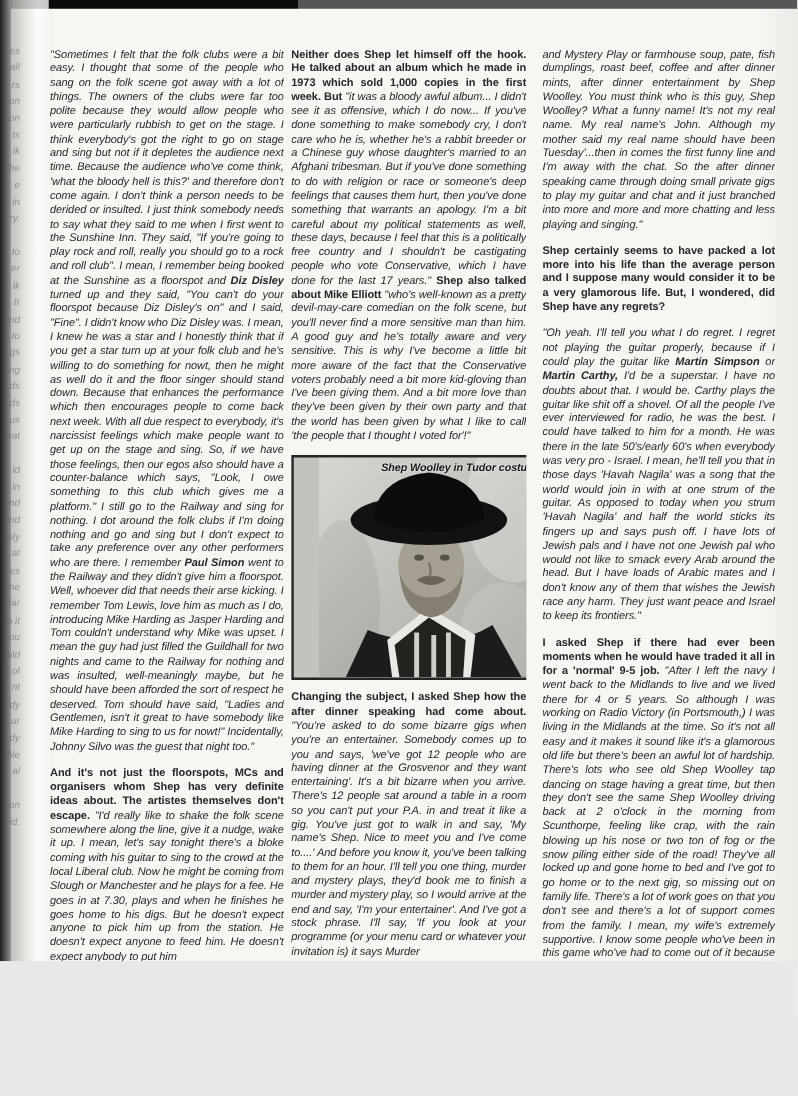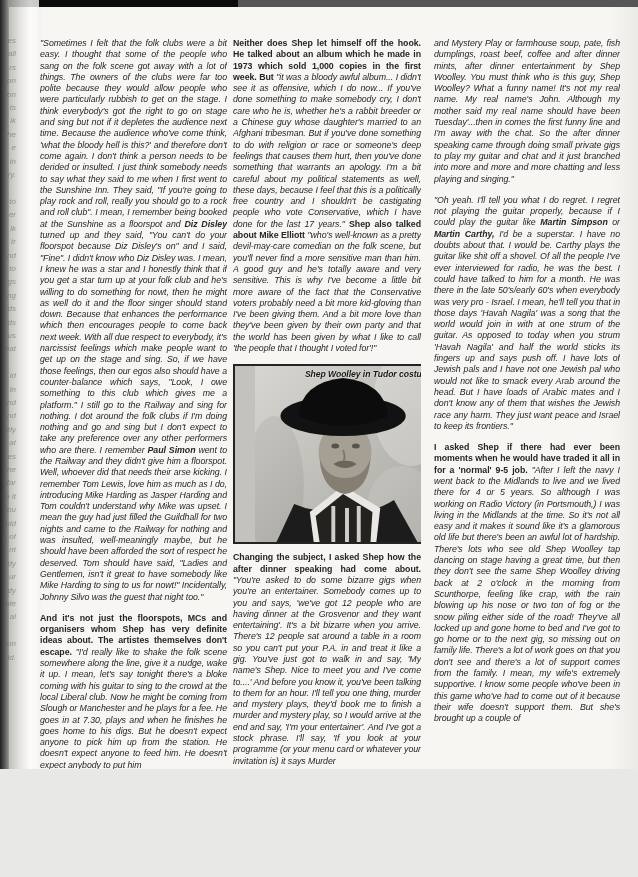--- a/index.html
+++ b/index.html
@@ -182,20 +182,21 @@
 
         <ellipse cx="90" cy="50" rx="64" ry="20" fill="#121212"></ellipse>
         <path d="M44,50 Q48,16 90,12 Q132,16 136,50 Q112,60 90,60 Q68,60 44,50 Z" fill="#0c0c0c"></path>
       </svg>
       <figcaption class="caption">Shep Woolley in Tudor costume</figcaption>
     </figure>
   <p><span class="seg-r">Changing the subject, I asked Shep how the after dinner speaking had come about. </span><span class="seg-i">"You're asked to do some bizarre gigs when you're an entertainer. Somebody comes up to you and says, 'we've got 12 people who are having dinner at the Grosvenor and they want entertaining'. It's a bit bizarre when you arrive. There's 12 people sat around a table in a room so you can't put your P.A. in and treat it like a gig. You've just got to walk in and say, 'My name's Shep. Nice to meet you and I've come to....' And before you know it, you've been talking to them for an hour. I'll tell you one thing, murder and mystery plays, they'd book me to finish a murder and mystery play, so I would arrive at the end and say, 'I'm your entertainer'. And I've got a stock phrase. I'll say, 'If you look at your programme (or your menu card or whatever your invitation is) it says Murder</span></p>
     </div>
   <div class="col c3" id="col-2">
       <p><span class="seg-i">and Mystery Play or farmhouse soup, pate, fish dumplings, roast beef, coffee and after dinner mints, after dinner entertainment by Shep Woolley. You must think who is this guy, Shep Woolley? What a funny name! It's not my real name. My real name's John. Although my mother said my real name should have been Tuesday'...then in comes the first funny line and I'm away with the chat. So the after dinner speaking came through doing small private gigs to play my guitar and chat and it just branched into more and more and more chatting and less playing and singing."</span></p>
+      <p><span class="seg-r">Shep certainly seems to have packed a lot more into his life than the average person and I suppose many would consider it to be a very glamorous life. But, I wondered, did Shep have any regrets?</span></p>
       <p><span class="seg-i">"Oh yeah. I'll tell you what I do regret. I regret not playing the guitar properly, because if I could play the guitar like </span><span class="seg-bi">Martin Simpson</span><span class="seg-i"> or </span><span class="seg-bi">Martin Carthy,</span><span class="seg-i"> I'd be a superstar. I have no doubts about that. I would be. Carthy plays the guitar like shit off a shovel. Of all the people I've ever interviewed for radio, he was the best. I could have talked to him for a month. He was there in the late 50's/early 60's when everybody was very pro - Israel. I mean, he'll tell you that in those days 'Havah Nagila' was a song that the world would join in with at one strum of the guitar. As opposed to today when you strum 'Havah Nagila' and half the world sticks its fingers up and says push off. I have lots of Jewish pals and I have not one Jewish pal who would not like to smack every Arab around the head. But I have loads of Arabic mates and I don't know any of them that wishes the Jewish race any harm. They just want peace and Israel to keep its frontiers."</span></p>
       <p><span class="seg-r">I asked Shep if there had ever been moments when he would have traded it all in for a 'normal' 9-5 job. </span><span class="seg-i">"After I left the navy I went back to the Midlands to live and we lived there for 4 or 5 years. So although I was working on Radio Victory (in Portsmouth,) I was living in the Midlands at the time. So it's not all easy and it makes it sound like it's a glamorous old life but there's been an awful lot of hardship. There's lots who see old Shep Woolley tap dancing on stage having a great time, but then they don't see the same Shep Woolley driving back at 2 o'clock in the morning from Scunthorpe, feeling like crap, with the rain blowing up his nose or two ton of fog or the snow piling either side of the road! They've all locked up and gone home to bed and I've got to go home or to the next gig, so missing out on family life. There's a lot of work goes on that you don't see and there's a lot of support comes from the family. I mean, my wife's extremely supportive. I know some people who've been in this game who've had to come out of it because their wife doesn't support them. But she's brought up a couple of</span></p>
     </div>
 
   <div class="rule rule-left"></div>
   <div class="footer-left">2004 - Folk on Tap celebrates its Silver Jubilee Year</div>
 
   <div class="rule rule-right"></div>
 </div>
 

